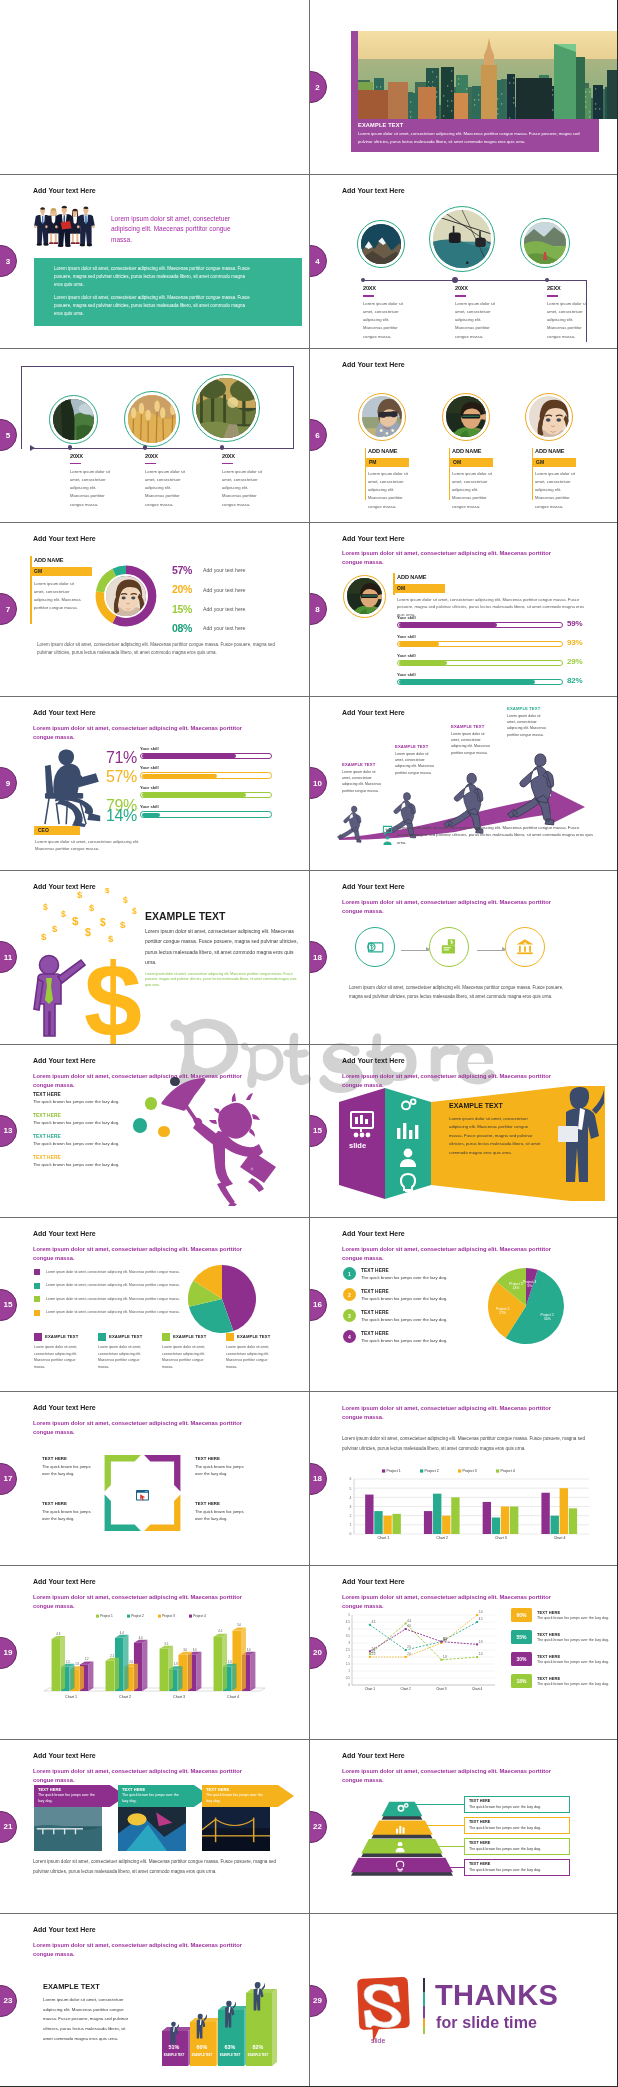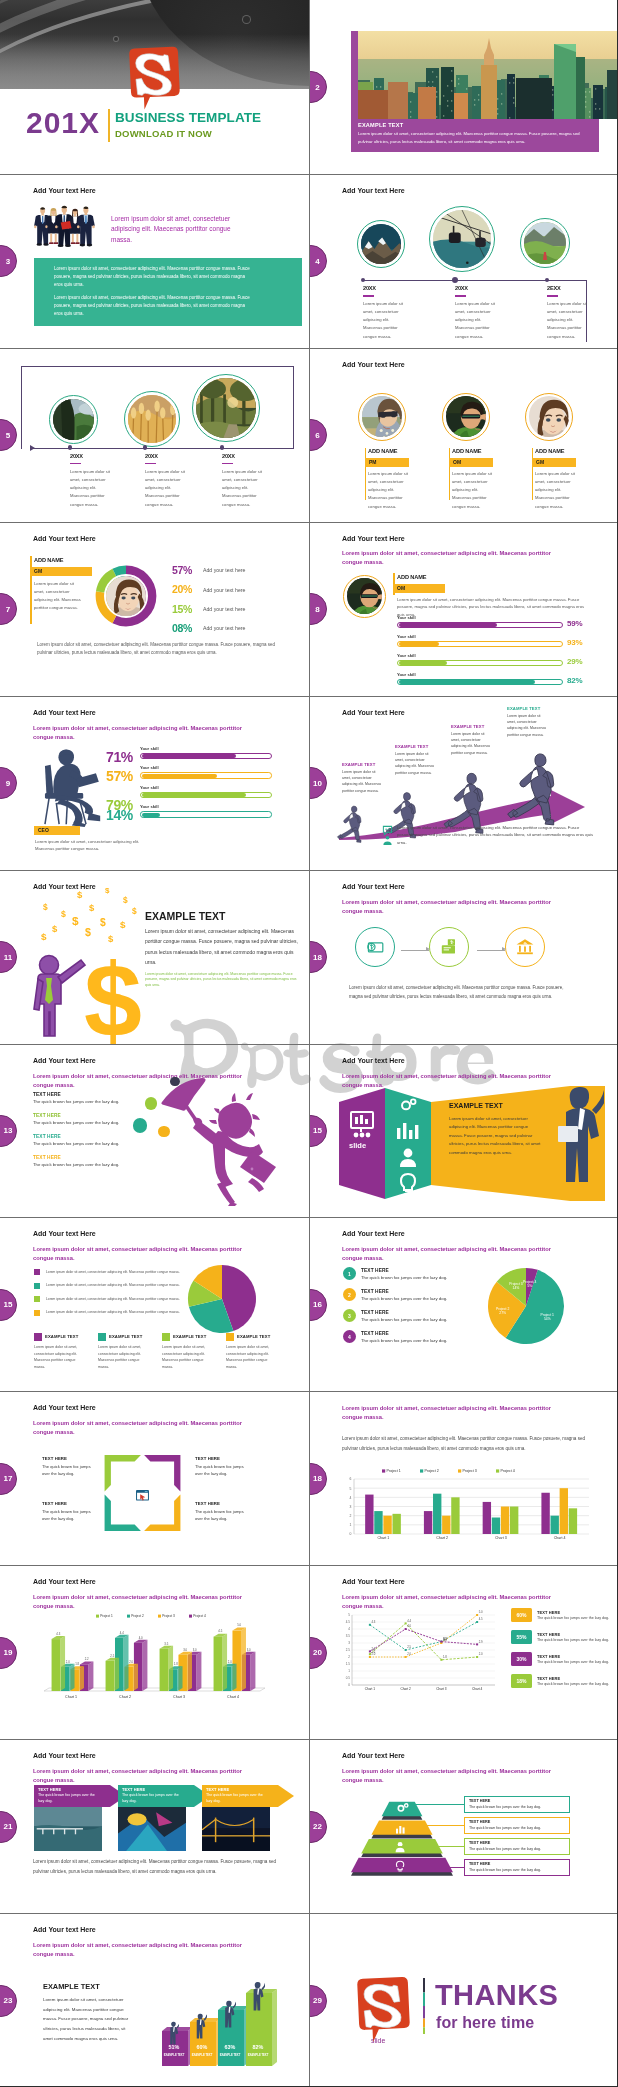--- a/index.html
+++ b/index.html
@@ -111,21 +111,21 @@
   .s7pc { position:absolute; font-size:10.5px; font-weight:bold; letter-spacing:-.3px; }
   .s7lb { position:absolute; font-size:5.2px; color:#555; }
 
   .sk    { position:absolute; font-size:4.2px; font-weight:bold; color:#333; }
   .skbar { position:absolute; height:6.4px; border:1px solid; border-radius:3.2px; background:#fff; }
   .skfill{ position:absolute; left:0.6px; top:0.6px; height:4px; border-radius:2px; }
   .skpc  { position:absolute; font-size:8px; font-weight:bold; letter-spacing:-.2px; }
 
   
   .s9fig { position:absolute; left:35px; top:46px; }
-  .s9pc  { position:absolute; font-size:14px; font-weight:bold; letter-spacing:-.4px;text-align:center; }
+  .s9pc  { position:absolute; font-size:16px; font-weight:normal; letter-spacing:-.4px;text-align:center; }
 
   
   .s10arrow { position:absolute; left:28px; top:94px; }
   .s10runs  { position:absolute; left:26px; top:40px; }
   .s10t  { position:absolute; font-size:4.2px; font-weight:bold; color:#9c2f9c; letter-spacing:.1px; }
   .s10p  { position:absolute; width:42px; font-size:3.5px; color:#4a4a4a; line-height:1.8; }
   .s10ic { position:absolute; left:73px; top:126px; }
   .s10ic2{ position:absolute; left:73px; top:136px; }
   .s10body { position:absolute; left:88px; top:128px; width:196px; font-size:4.2px;
              color:#4a4a4a; line-height:1.85; }
@@ -390,43 +390,20 @@
          M318 82 q-12 0 -12 -14 q0 -14 12 -14 q12 0 12 14 q0 14 -12 14 z"></path>
 
 <path d="M372 45 q-7 -1 -8 8 l0 33 q0 9 7 9 q7 0 7 -9 l0 -22 q6 -9 16 -7
          q9 2 11 -4 q2 -7 -6 -9 q-14 -4 -23 5 q-1 -4 -4 -4 z"></path>
 
 <path d="M452 70 q2 -28 -24 -28 q-24 0 -27 25 q-3 26 21 31 q18 4 30 -8 q5 -5 0 -10
          q-5 -5 -10 0 q-8 8 -17 4 q-8 -4 -9 -14 z
          M416 68 q2 -13 13 -13 q11 0 11 13 z"></path>
 </g>
 </svg></div>
-<div class="slide" id="s1" style="left:0;top:0;width:309px;height:174px;">
-  <div class="saturn">
-    <div class="sat-ring3"></div>
-    <div class="sat-ring"></div>
-    <div class="sat-ring2"></div>
-    <div class="sat-planet"></div>
-    <div class="sat-moon" style="left:114px;top:37px;"></div>
-    <div class="sat-moon" style="left:243px;top:16px;width:7px;height:7px;"></div>
-    <div class="sat-glow"></div>
-  </div>
-  <div class="s1logo">
-    <svg viewBox="0 0 110 128" width="56" height="65">
-      <g transform="rotate(-2.6 55 55)">
-      <path d="M8 16 Q8 5 19 5 L93 5 Q104 5 104 16 L104 91 Q104 102 93 102 L45 102 L33 126 L33 102 L19 102 Q8 102 8 91 Z" fill="#d8401f"></path>
-      <path d="M84 22 L87 51 L76 52 Q69 31 53 28 Q40 26 36 36 Q32 46 49 52 L65 58 Q88 67 88 81 Q88 97 66 99 Q52 100 40 95 Q33 92 30 98 L21 96 L19 66 L30 65 Q36 86 54 89 Q68 91 71 82 Q74 72 56 65 L41 59 Q19 50 20 34 Q21 19 41 17 Q54 16 66 21 Q75 24 77 20 Z" fill="#ffffff" stroke="#cfe4ea" stroke-width="1.3"></path>
-      </g>
-    </svg>
-  </div>
-  <div class="s1year">201X</div>
-  <div class="s1bar"></div>
-  <div class="s1head">BUSINESS TEMPLATE</div>
-  <div class="s1tag">DOWNLOAD IT NOW</div>
-</div>
 <div class="slide" id="s2" style="left:309px;top:0;width:309px;height:174px;">
   <div class="s2img"><svg viewBox="0 0 300 92" width="300" height="92" preserveAspectRatio="none">
           <defs>
             <linearGradient id="sky2" x1="0" y1="0" x2="0" y2="1">
               <stop offset="0" stop-color="#f3dfa4"></stop>
               <stop offset=".3" stop-color="#e9cf92"></stop>
               <stop offset=".55" stop-color="#cfcb8c"></stop>
               <stop offset="1" stop-color="#8fb276"></stop>
             </linearGradient>
           </defs>
@@ -1556,15 +1533,15 @@
         </svg></div>
       <div class="s24sl">slide</div>
       <div class="s24bar"><svg viewBox="0 0 4 58" width="4" height="56">
           <rect x="1" y="0" width="2" height="15" fill="#2b2b3c"></rect>
           <rect x="1" y="15" width="2" height="14" fill="#27ab8e"></rect>
           <rect x="1" y="29" width="2" height="13" fill="#7a3b96"></rect>
           <rect x="1" y="42" width="2" height="9" fill="#f5a31a"></rect>
           <rect x="1" y="51" width="2" height="7" fill="#9acb3b"></rect>
         </svg></div>
       <div class="s24th">THANKS</div>
-      <div class="s24sb">for here time</div>
+      <div class="s24sb">for slide time</div>
     </div>
 </div>
 
 </body></html>

